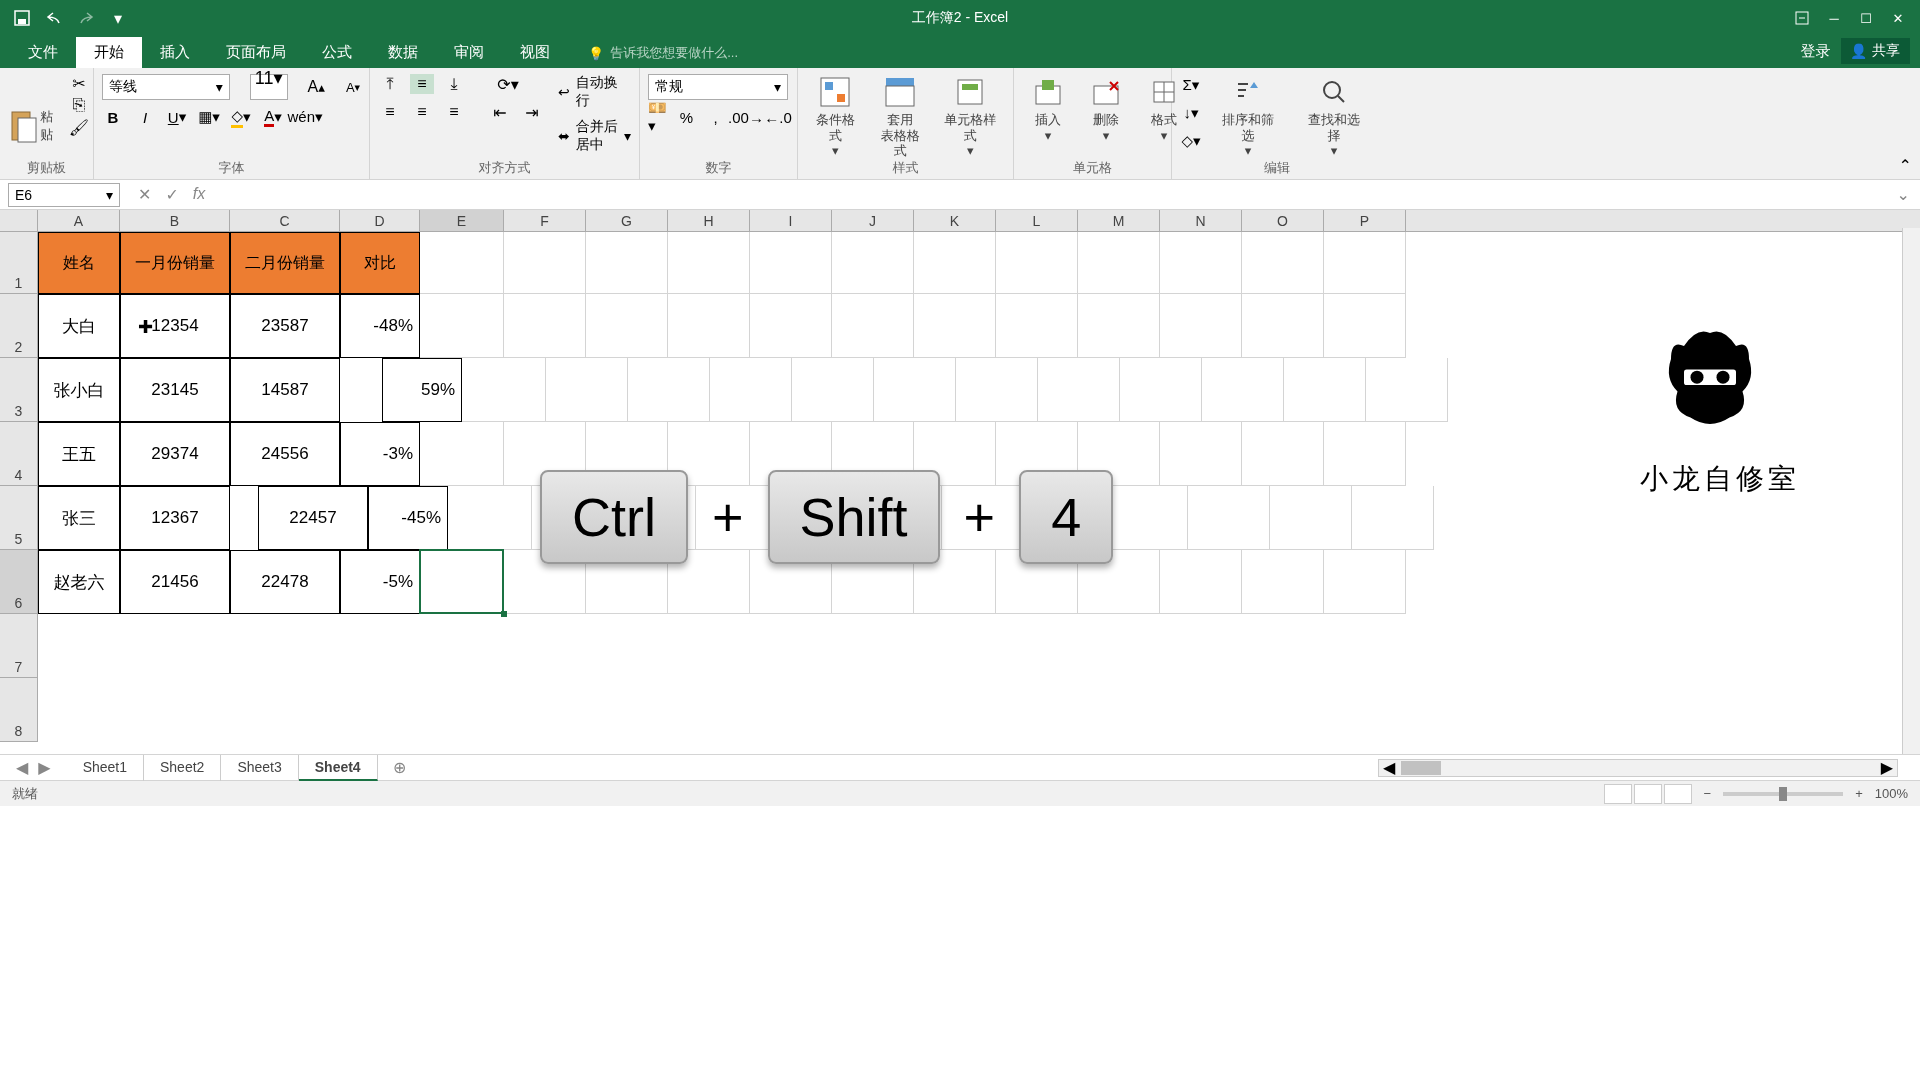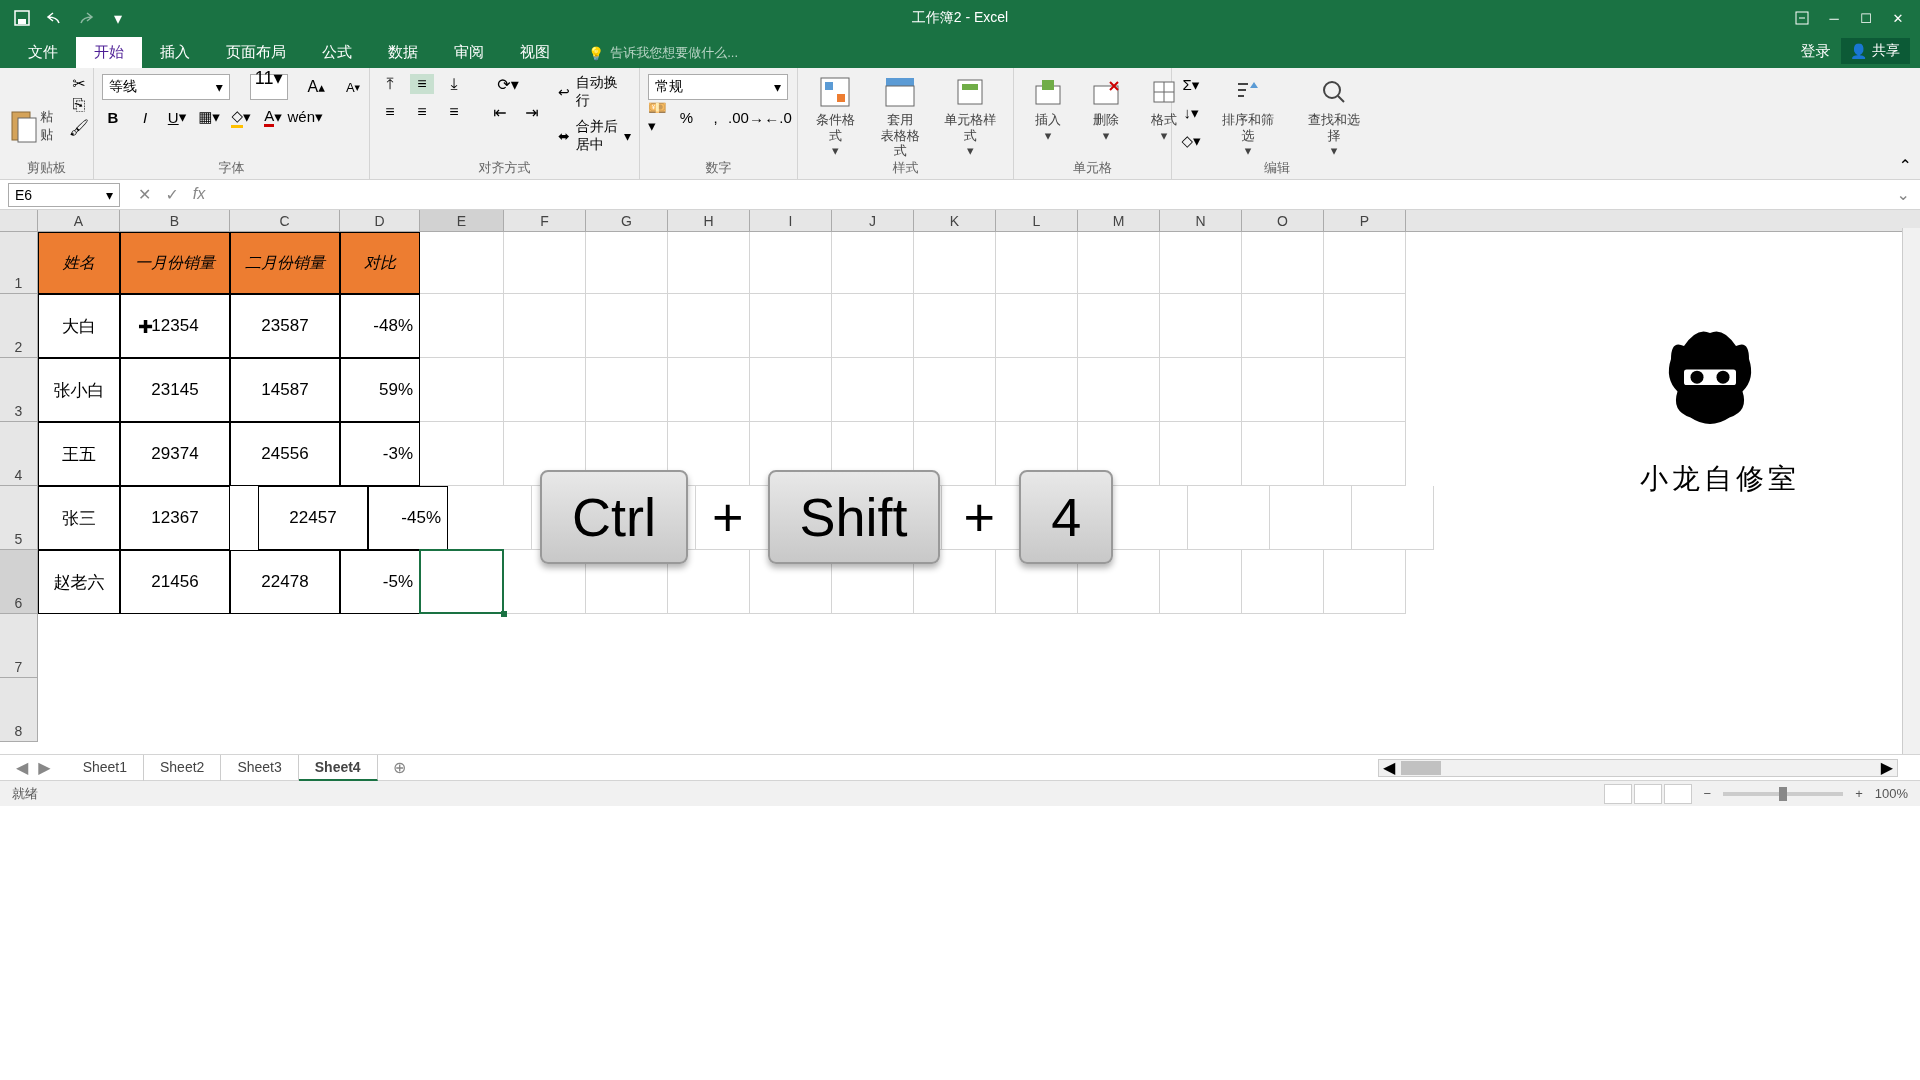--- a/index.html
+++ b/index.html
@@ -9,21 +9,21 @@
 .title-bar { background: #1a7243; height: 36px; display: flex; align-items: center; color: #fff; position: relative; }
 .title-bar-left { display: flex; align-items: center; gap: 8px; padding-left: 10px; }
 .qat-btn { width: 24px; height: 24px; display: flex; align-items: center; justify-content: center; color: #fff; cursor: pointer; }
 .title-center { position: absolute; left: 50%; transform: translateX(-50%); font-size: 14px; }
 .title-bar-right { position: absolute; right: 0; display: flex; align-items: center; gap: 4px; padding-right: 8px; }
 .win-btn { width: 28px; height: 24px; display: flex; align-items: center; justify-content: center; color: #fff; cursor: pointer; font-size: 13px; }
 
 
 .tab-bar { background: #1a7243; height: 32px; display: flex; align-items: flex-end; padding-left: 10px; position: relative; }
 .tab { padding: 6px 18px; color: #fff; font-size: 15px; cursor: pointer; }
-.tab.active { background: #fff; color: #4c1d95; }
+.tab.active { background: #fff; color: #000000; }
 .tab.file { background: #1a7243; }
 .tell-me { color: #b8d4c5; font-size: 13px; margin-left: 20px; display: flex; align-items: center; gap: 6px; padding-bottom: 6px; }
 .tab-right { position: absolute; right: 10px; display: flex; align-items: center; gap: 10px; padding-bottom: 4px; }
 .login { color: #fff; font-size: 15px; }
 .share-btn { background: #0c5a36; color: #fff; padding: 4px 10px; font-size: 14px; display: flex; align-items: center; gap: 4px; }
 
 
 .ribbon { background: #f1f1f1; height: 112px; border-bottom: 1px solid #d4d4d4; display: flex; position: relative; }
 .ribbon-group { border-right: 1px solid #d4d4d4; padding: 4px 8px 0 8px; display: flex; flex-direction: column; position: relative; }
 .group-label { position: absolute; bottom: 2px; left: 0; right: 0; text-align: center; font-size: 13px; color: #666; }
@@ -72,21 +72,21 @@
 .row-headers { width: 38px; display: flex; flex-direction: column; }
 .row-h { border-bottom: 1px solid #ababab; border-right: 1px solid #ababab; background: #e6e6e6; font-size: 14px; color: #444; display: flex; align-items: flex-end; justify-content: center; padding-bottom: 2px; }
 .row-h.sel { background: #d2d2d2; }
 
 .cells { position: relative; flex: 1; }
 .cell-row { display: flex; position: relative; }
 .cell { border-right: 1px solid #d4d4d4; border-bottom: 1px solid #d4d4d4; display: flex; align-items: center; padding: 0 6px; font-size: 17px; }
 
 
 .data-cell { border: 1px solid #000; }
-.header-cell { background: #ed7d31; color: #000; font-size: 16px; justify-content: center; font-style: italic; }
+.header-cell { background: #ed7d31; color: #000; font-size: 16px; justify-content: center; }
 .data-center { justify-content: center; }
 .data-right { justify-content: flex-end; }
 
 .active-cell { position: absolute; border: 2px solid #1a7243; pointer-events: none; }
 .fill-handle { position: absolute; width: 6px; height: 6px; background: #1a7243; }
 
 .cursor-cross { position: absolute; font-size: 18px; color: #000; pointer-events: none; }
 
 
 .sheet-bar { height: 26px; background: #fff; border-top: 1px solid #d4d4d4; display: flex; align-items: center; position: relative; }
@@ -459,21 +459,21 @@
           <div class="cell" style="width: 82px; height: 64px;"></div>
           <div class="cell" style="width: 82px; height: 64px;"></div>
           <div class="cell" style="width: 82px; height: 64px;"></div>
           <div class="cell" style="width: 82px; height: 64px;"></div>
           <div class="cell" style="width: 82px; height: 64px;"></div>
         </div>
         <div class="cell-row" style="height: 64px;">
           <div class="cell data-cell data-center" style="width: 82px; height: 64px;">张小白</div>
           <div class="cell data-cell data-center" style="width: 110px; height: 64px;">23145</div>
           <div class="cell data-cell data-center" style="width: 110px; height: 64px;">14587</div>
-          <div class="cell data-cell data-right" style="width: 80px; height: 64px;">59%</div>
+          <div class="cell data-cell data-right" style="width: 80px; height: 64px; margin-left: 42px;">59%</div>
           <div class="cell" style="width: 84px; height: 64px;"></div>
           <div class="cell" style="width: 82px; height: 64px;"></div>
           <div class="cell" style="width: 82px; height: 64px;"></div>
           <div class="cell" style="width: 82px; height: 64px;"></div>
           <div class="cell" style="width: 82px; height: 64px;"></div>
           <div class="cell" style="width: 82px; height: 64px;"></div>
           <div class="cell" style="width: 82px; height: 64px;"></div>
           <div class="cell" style="width: 82px; height: 64px;"></div>
           <div class="cell" style="width: 82px; height: 64px;"></div>
           <div class="cell" style="width: 82px; height: 64px;"></div>

